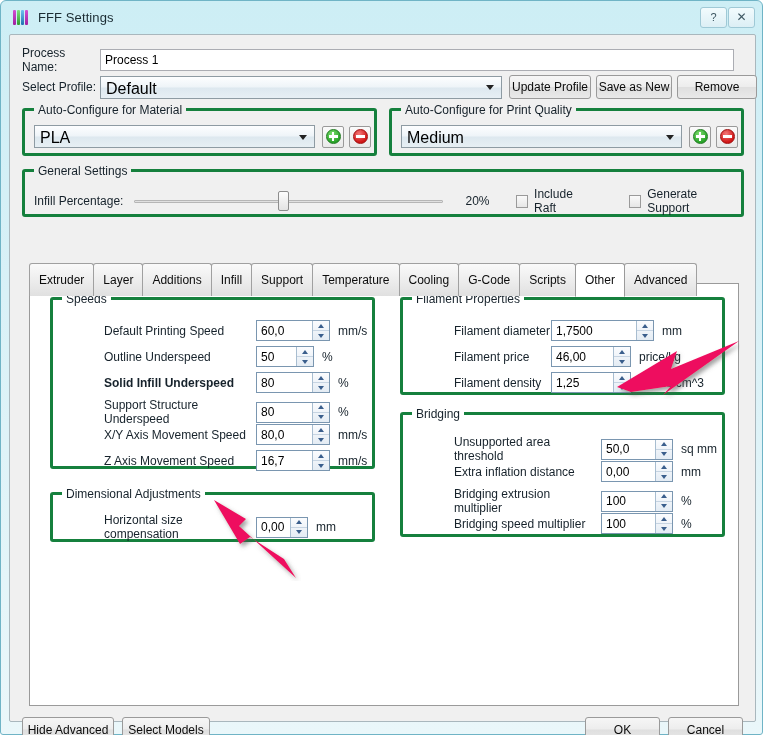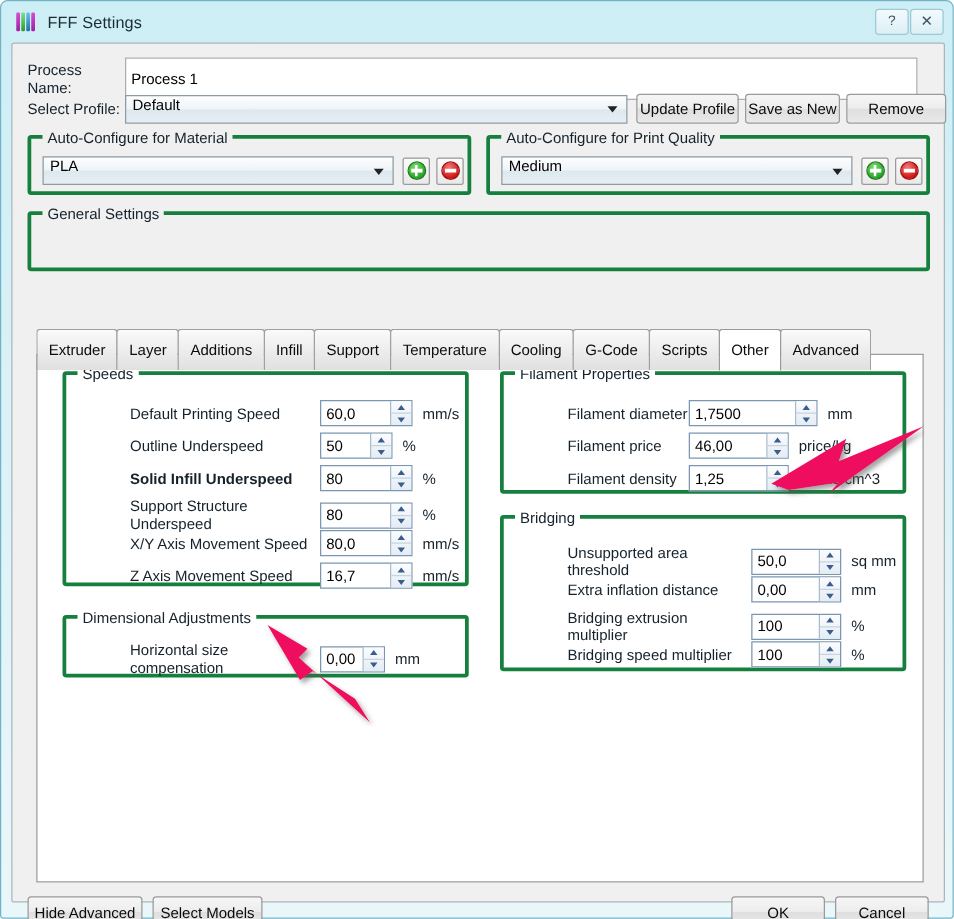--- a/index.html
+++ b/index.html
@@ -50,28 +50,28 @@
     border:1px solid #a9b7bd;
     border-radius:2px;
   }
 
   .row { display:flex; align-items:center; }
   .lbl { color:#16222b; }
 
   
   .textbox {
     background:#fff; border:1px solid #abadb3; height:22px;
-    display:flex; align-items:center; padding:16px 4px; font-size:12px; color:#000;
+    display:flex; align-items:center; padding:4px 4px; font-size:12px; color:#000;
   }
 
   
   .combo {
     height:23px; border:1px solid #8e9ba3;
     background:linear-gradient(to bottom,#fdfeff 0%,#eef4f8 48%,#dde8ef 52%,#e7eff4 100%);
-    display:flex; align-items:flex-start; padding:0 0 0 5px; font-size:12px;
+    display:flex; align-items:flex-end; padding:0 0 0 5px; font-size:16px;
     position:relative;
   }
   .combo .arrow {
     position:absolute; right:7px; top:50%; margin-top:-2px;
     width:0;height:0;border-left:4px solid transparent;border-right:4px solid transparent;
     border-top:5px solid #222;
   }
 
   
   .btn {
@@ -251,20 +251,36 @@
         <div class="iconbtn" style="margin-left:5px">
           <span class="circ red">
             <span class="h hbar"></span>
           </span>
         </div>
       </div>
     </div>
 
     <div class="group" style="left:12px;top:134px;width:722px;height:48px">
       <div class="gtitle">General Settings</div>
+      <div class="row" style="position:absolute;left:9px;top:15px;width:705px;">
+        <div class="lbl" style="width:104px">Infill Percentage:</div>
+        <div class="slider" style="width:320px">
+          <div class="track"></div>
+          <div class="thumb" id="infill-thumb" style="left: 144.05px;"></div>
+        </div>
+        <div class="lbl" style="width:40px;margin-left:8px;text-align:right">20%</div>
+        <div class="row" style="margin-left:26px">
+          <div class="cbox"></div>
+          <div class="lbl" style="margin-left:6px">Include Raft</div>
+        </div>
+        <div class="row" style="margin-left:33px">
+          <div class="cbox"></div>
+          <div class="lbl" style="margin-left:6px">Generate Support</div>
+        </div>
+      </div>
     </div>
 
     <div class="tabstrip" id="tabstrip">
         <div class="tab">
           <span>Extruder</span>
         </div>
         <div class="tab">
           <span>Layer</span>
         </div>
         <div class="tab">

